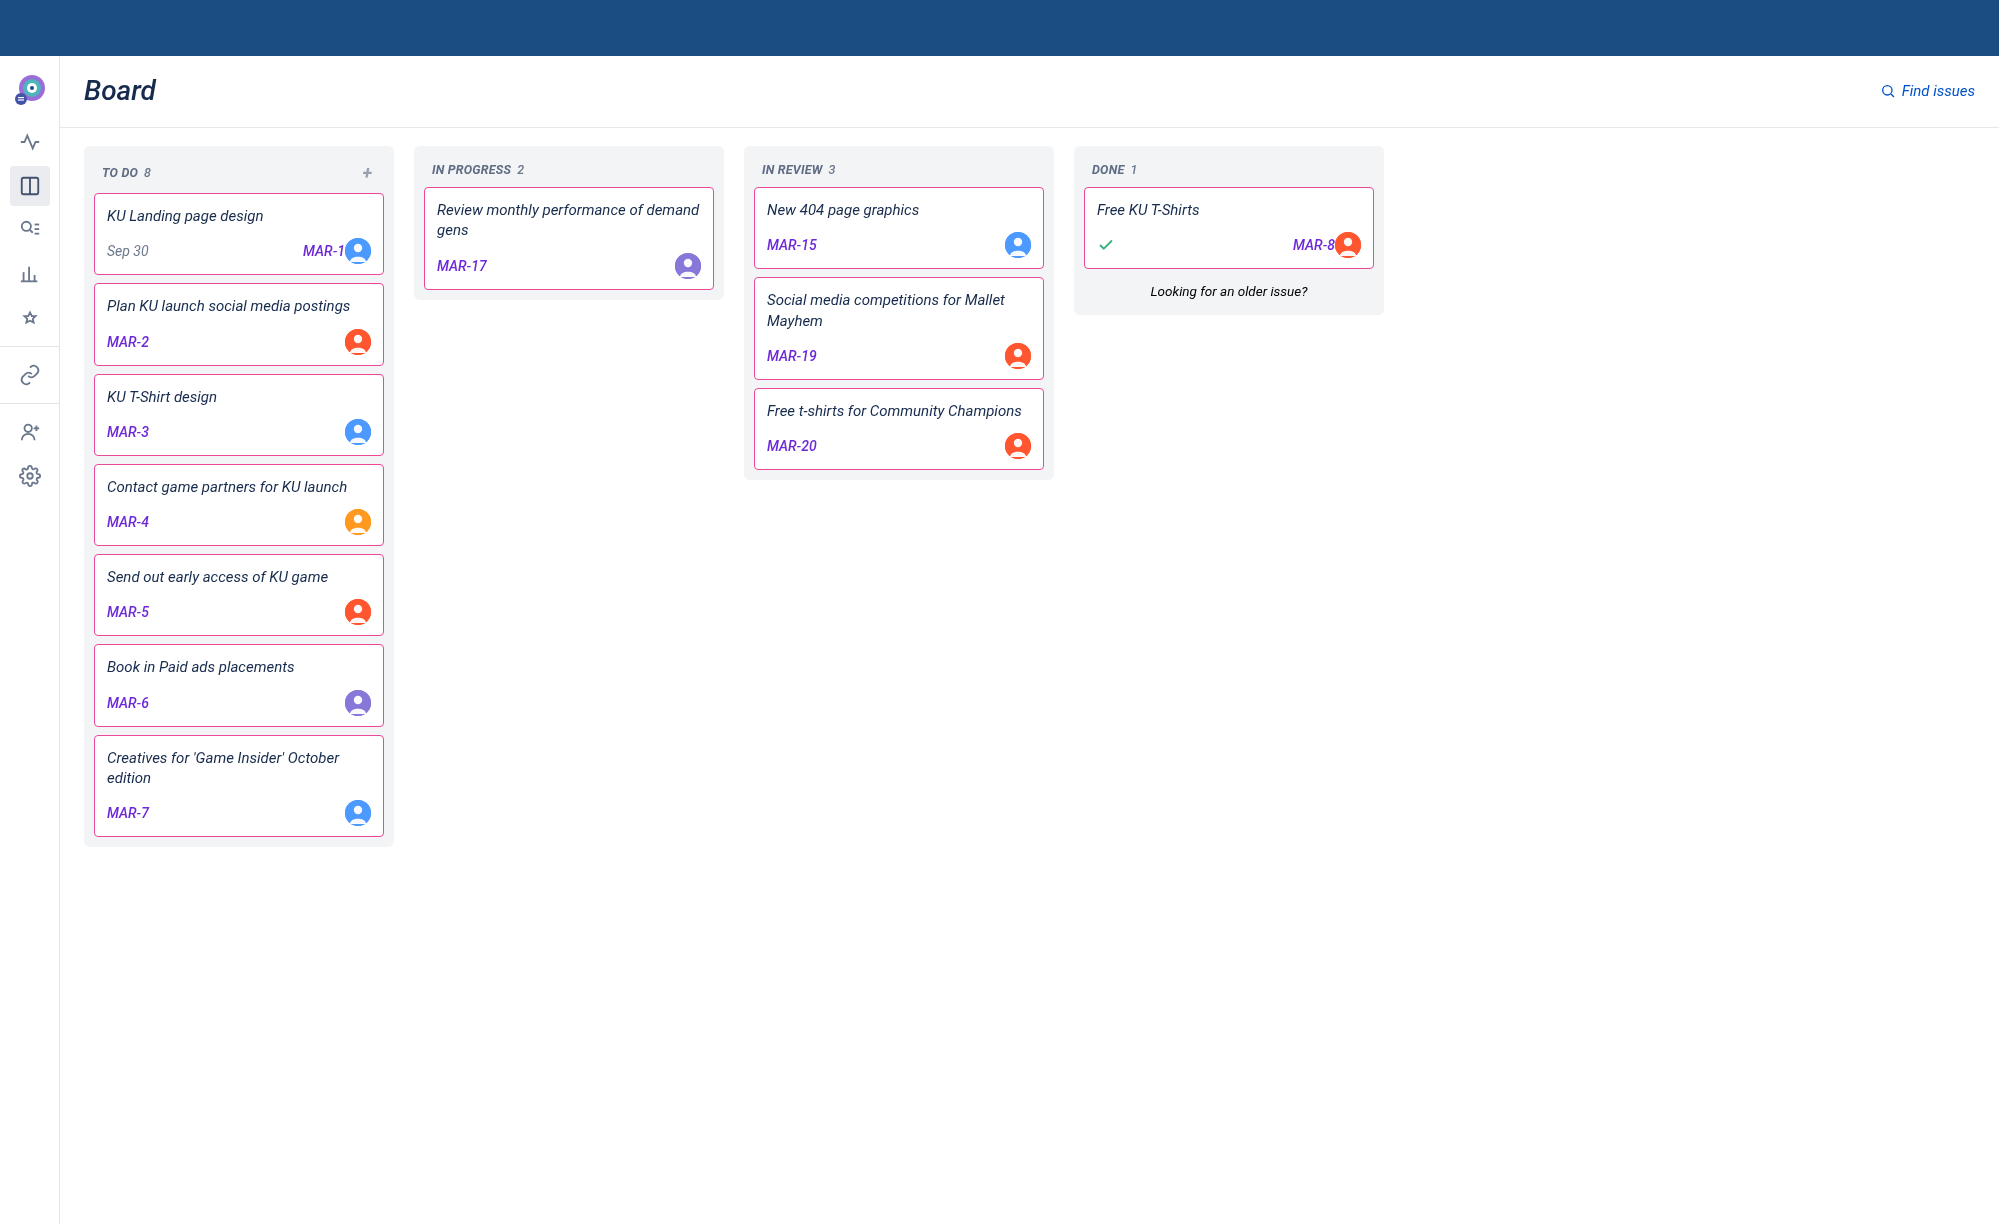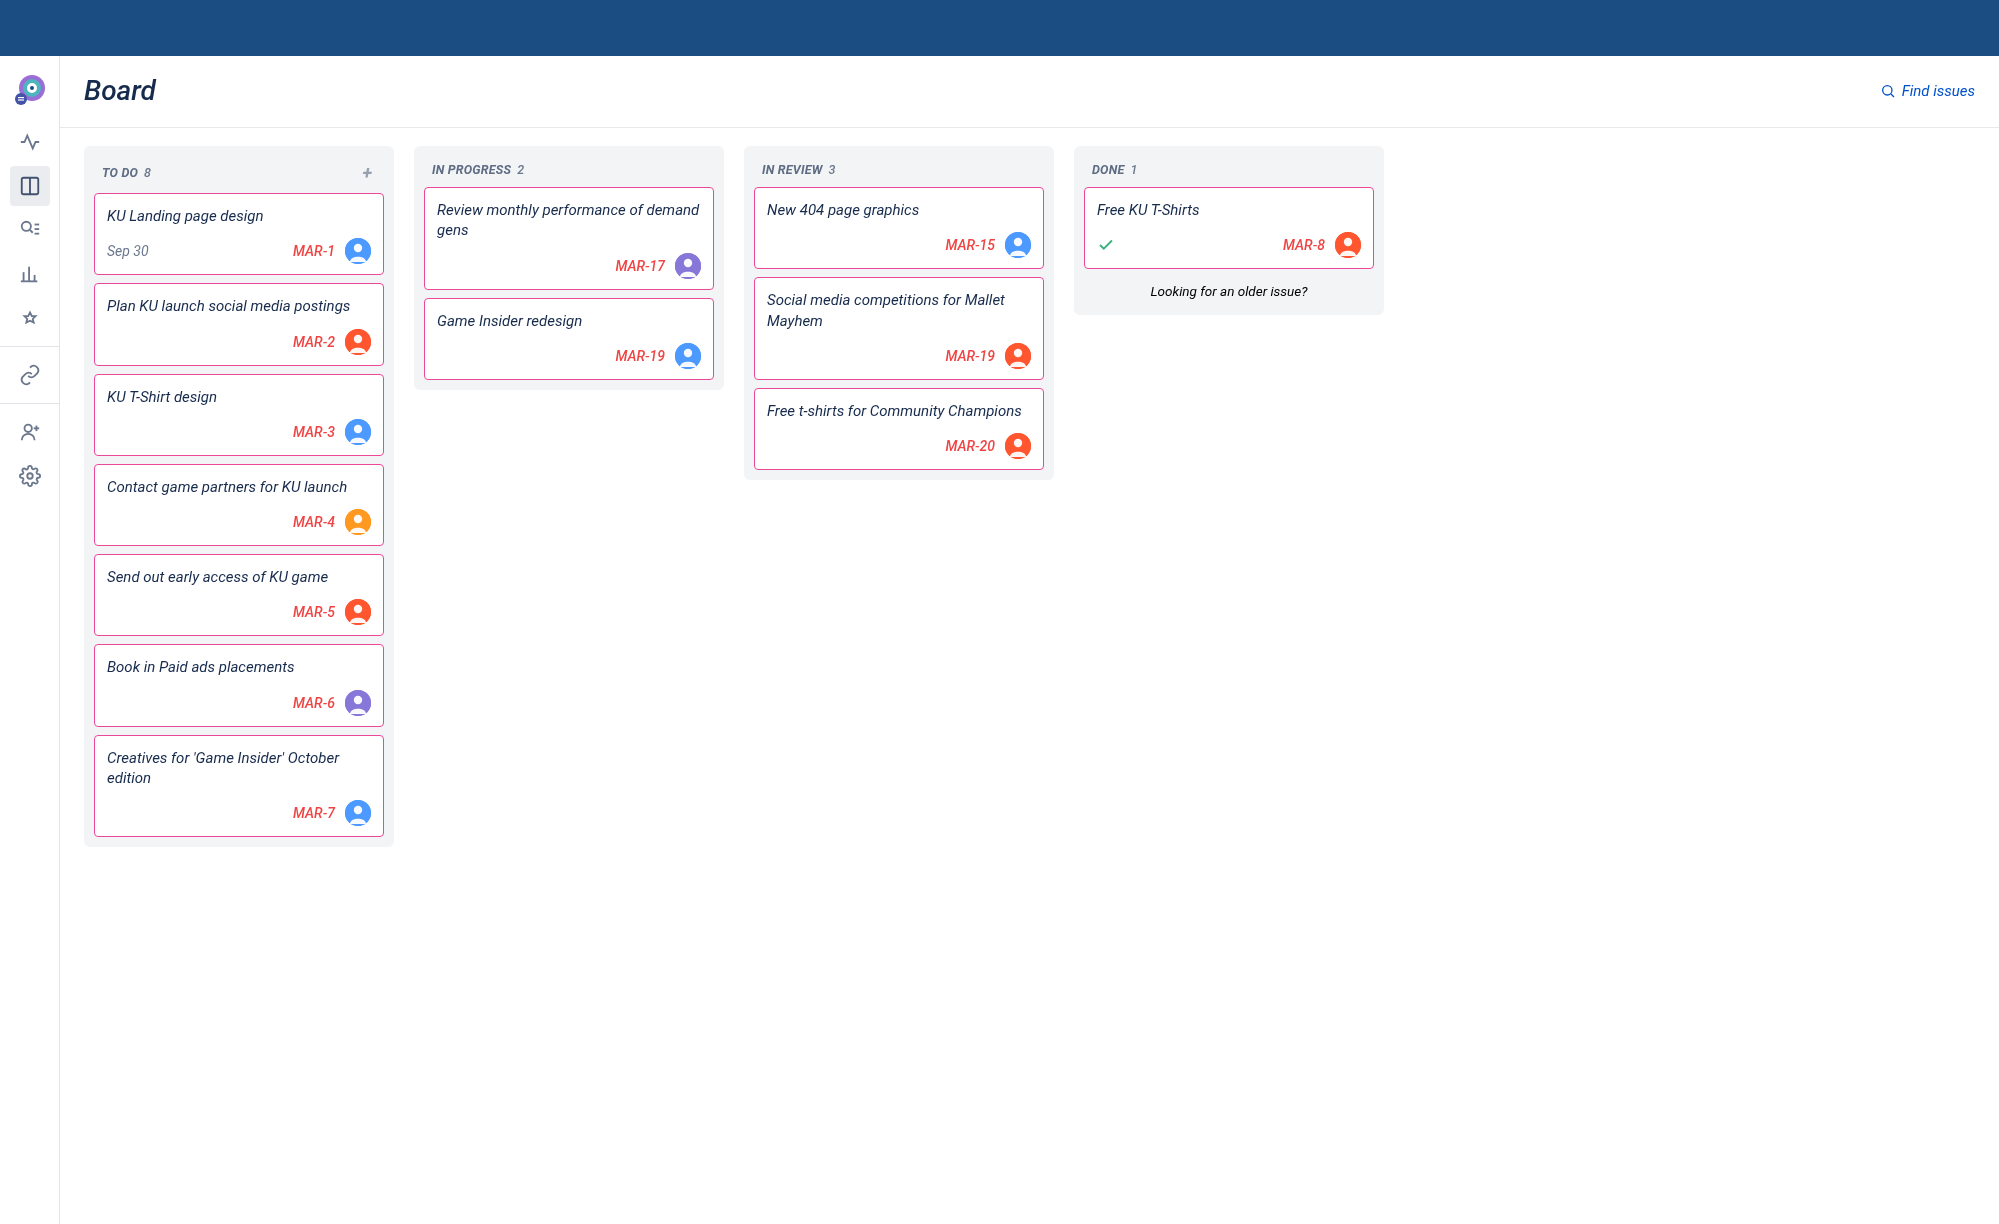--- a/index.html
+++ b/index.html
@@ -18,23 +18,23 @@
 .find-issues { color: #0052CC; font-size: 15px; display: flex; align-items: center; gap: 6px; cursor: pointer; }
 .board-wrap { flex: 1; overflow: auto; padding: 18px 0 6px 24px; display: flex; gap: 20px; align-items: flex-start; }
 .column { width: 310px; flex: 0 0 310px; background: #f3f4f6; border-radius: 6px; padding: 10px; display: flex; flex-direction: column; }
 .col-head { display: flex; align-items: center; justify-content: space-between; padding: 6px 8px 10px 8px; }
 .col-title { font-size: 12.5px; font-weight: 700; color: #5E6C84; letter-spacing: 0.2px; text-transform: uppercase; display: flex; gap: 6px; align-items: baseline; }
 .col-count { font-weight: 500; color: #6B778C; }
 .add-card { color: #97A0AF; font-size: 18px; font-weight: 700; cursor: pointer; padding: 0 4px; }
 .cards { display: flex; flex-direction: column; gap: 8px; }
 .card { background: #fff; border: 1px solid #ec4899; border-radius: 4px; padding: 12px 12px 10px 12px; cursor: pointer; }
 .card .title { font-size: 15px; color: #172B4D; line-height: 1.35; margin-bottom: 12px; }
-.card .meta { display: flex; align-items: center; justify-content: flex-end; gap: 10px; }
+.card .meta { display: flex; align-items: center; justify-content: space-between; }
 .card .due { font-size: 14px; color: #6B778C; margin-right: auto; }
-.card .key { font-size: 14px; color: #ef4444; font-weight: 500; }
+.card .key { font-size: 14px; color: #6d28d9; font-weight: 500; }
 .avatar { width: 26px; height: 26px; border-radius: 50%; display: inline-flex; align-items: center; justify-content: center; font-size: 14px; }
 .avatar-blue { background: #4C9AFF; }
 .avatar-red { background: #FF5630; }
 .avatar-orange { background: #FF991F; }
 .avatar-purple { background: #8777D9; }
 .check-icon { margin-right: auto; color: #36B37E; }
 .done-footer { text-align: center; color: #000000; font-size: 13.5px; padding: 14px 0 6px 0; }
 svg { display: block; }
 </style>
 </head>
@@ -242,33 +242,20 @@
                   <span class="key">MAR-17</span>
                   <span class="avatar avatar-purple">
                     <svg width="26" height="26" viewBox="0 0 26 26">
                       <circle cx="13" cy="13" r="13" fill="#8777D9"></circle>
                       <circle cx="13" cy="10" r="4.2" fill="#fff" opacity="0.95"></circle>
                       <path d="M5 24 C5 17, 21 17, 21 24 Z" fill="#fff" opacity="0.95"></path>
                     </svg>
                   </span>
                 </div>
               </div>
-              <div class="card">
-                <div class="title">Game Insider redesign</div>
-                <div class="meta">
-                  <span class="key">MAR-19</span>
-                  <span class="avatar avatar-blue">
-                    <svg width="26" height="26" viewBox="0 0 26 26">
-                      <circle cx="13" cy="13" r="13" fill="#4C9AFF"></circle>
-                      <circle cx="13" cy="10" r="4.2" fill="#fff" opacity="0.95"></circle>
-                      <path d="M5 24 C5 17, 21 17, 21 24 Z" fill="#fff" opacity="0.95"></path>
-                    </svg>
-                  </span>
-                </div>
-              </div>
             </div>
           </div>
           <div class="column">
             <div class="col-head">
               <div class="col-title">
                 <span>IN REVIEW</span>
                 <span class="col-count">3</span>
               </div>
             </div>
             <div class="cards">

